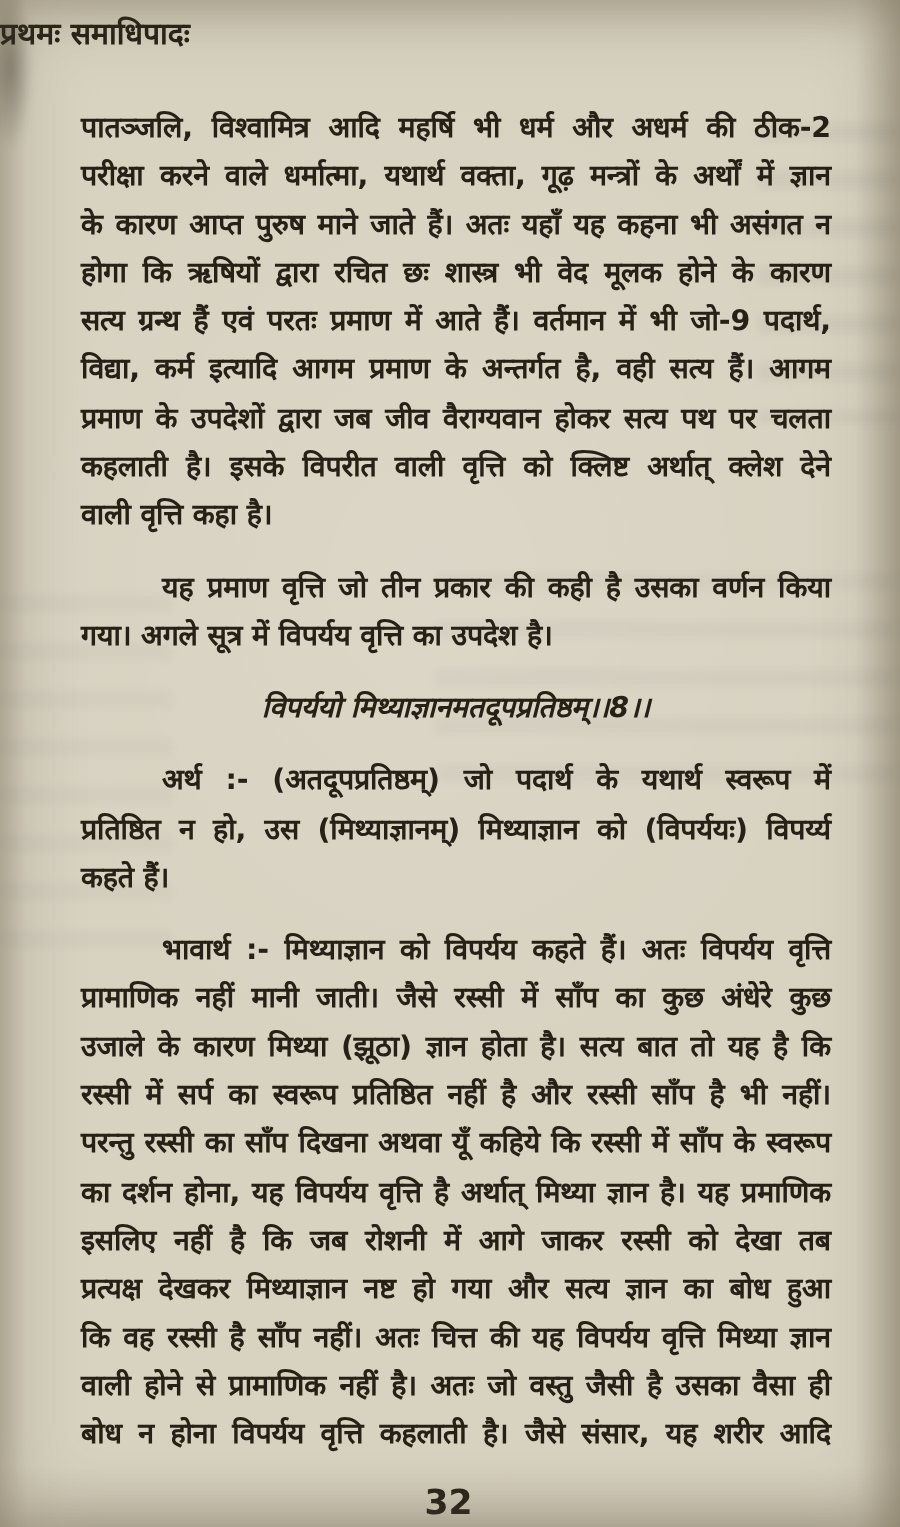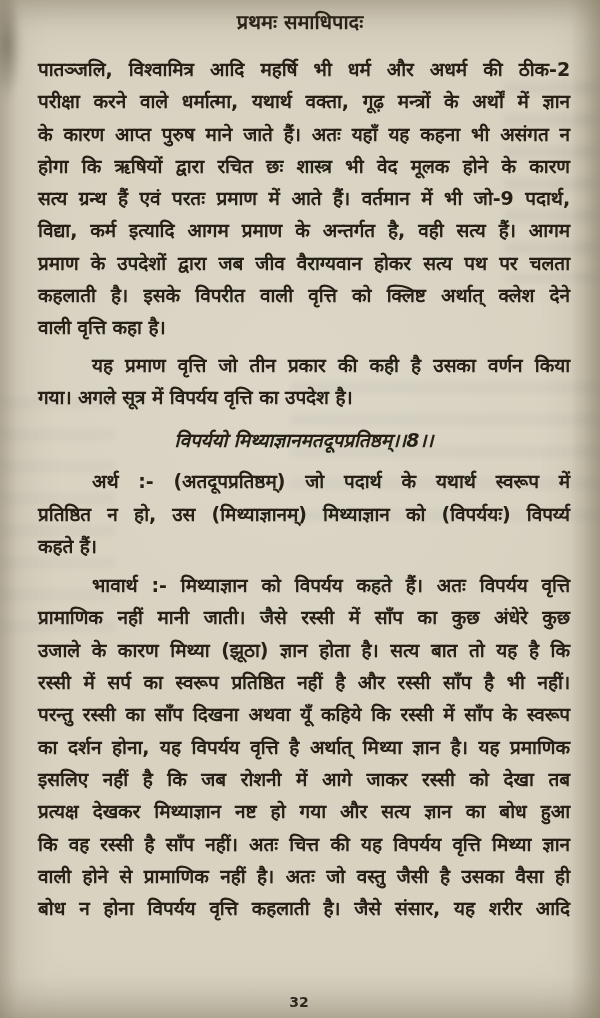--- a/index.html
+++ b/index.html
@@ -39,35 +39,34 @@
   }
   .vignette {
     position: absolute; inset: 0; z-index: 3; pointer-events: none;
     box-shadow: inset 0 0 48px 8px rgba(92,82,60,0.28), inset -8px 0 20px rgba(85,75,52,0.18);
   }
 
   .chapter-heading {
     position: absolute; z-index: 2;
     top: 9px; left: 0; right: 0;
     margin: 0;
-    text-align: center;
     font-size: 20px;
     font-weight: bold;
     line-height: 26px;
   }
 
   .body-text {
     position: absolute; z-index: 2;
     top: 53px; left: 38px; right: 30px;
     font-size: 19px;
     font-weight: bold;
     letter-spacing: -0.1px;
   }
 
-  .para { margin: 0; }
+  .para { margin: 16px; }
   .para + .para { margin-top: 5px; }
   .para:last-child { margin-top: 7px; }
 
   .line {
     line-height: 32.3px;
     text-align: justify;
     text-align-last: justify;
     white-space: normal;
   }
   .line.indent { text-indent: 54px; }
@@ -79,21 +78,21 @@
     font-style: italic;
     font-weight: bold;
     font-size: 19px;
     line-height: 32px;
   }
 
   .page-number {
     position: absolute; z-index: 2;
     left: 0; right: 2px; bottom: 5px;
     text-align: center;
-    font-size: 14px;
+    font-size: 23px;
     font-weight: bold;
     line-height: 22px;
     color: #2a241b;
   }
 </style>
 </head>
 <body>
 
 <div class="page">
 

